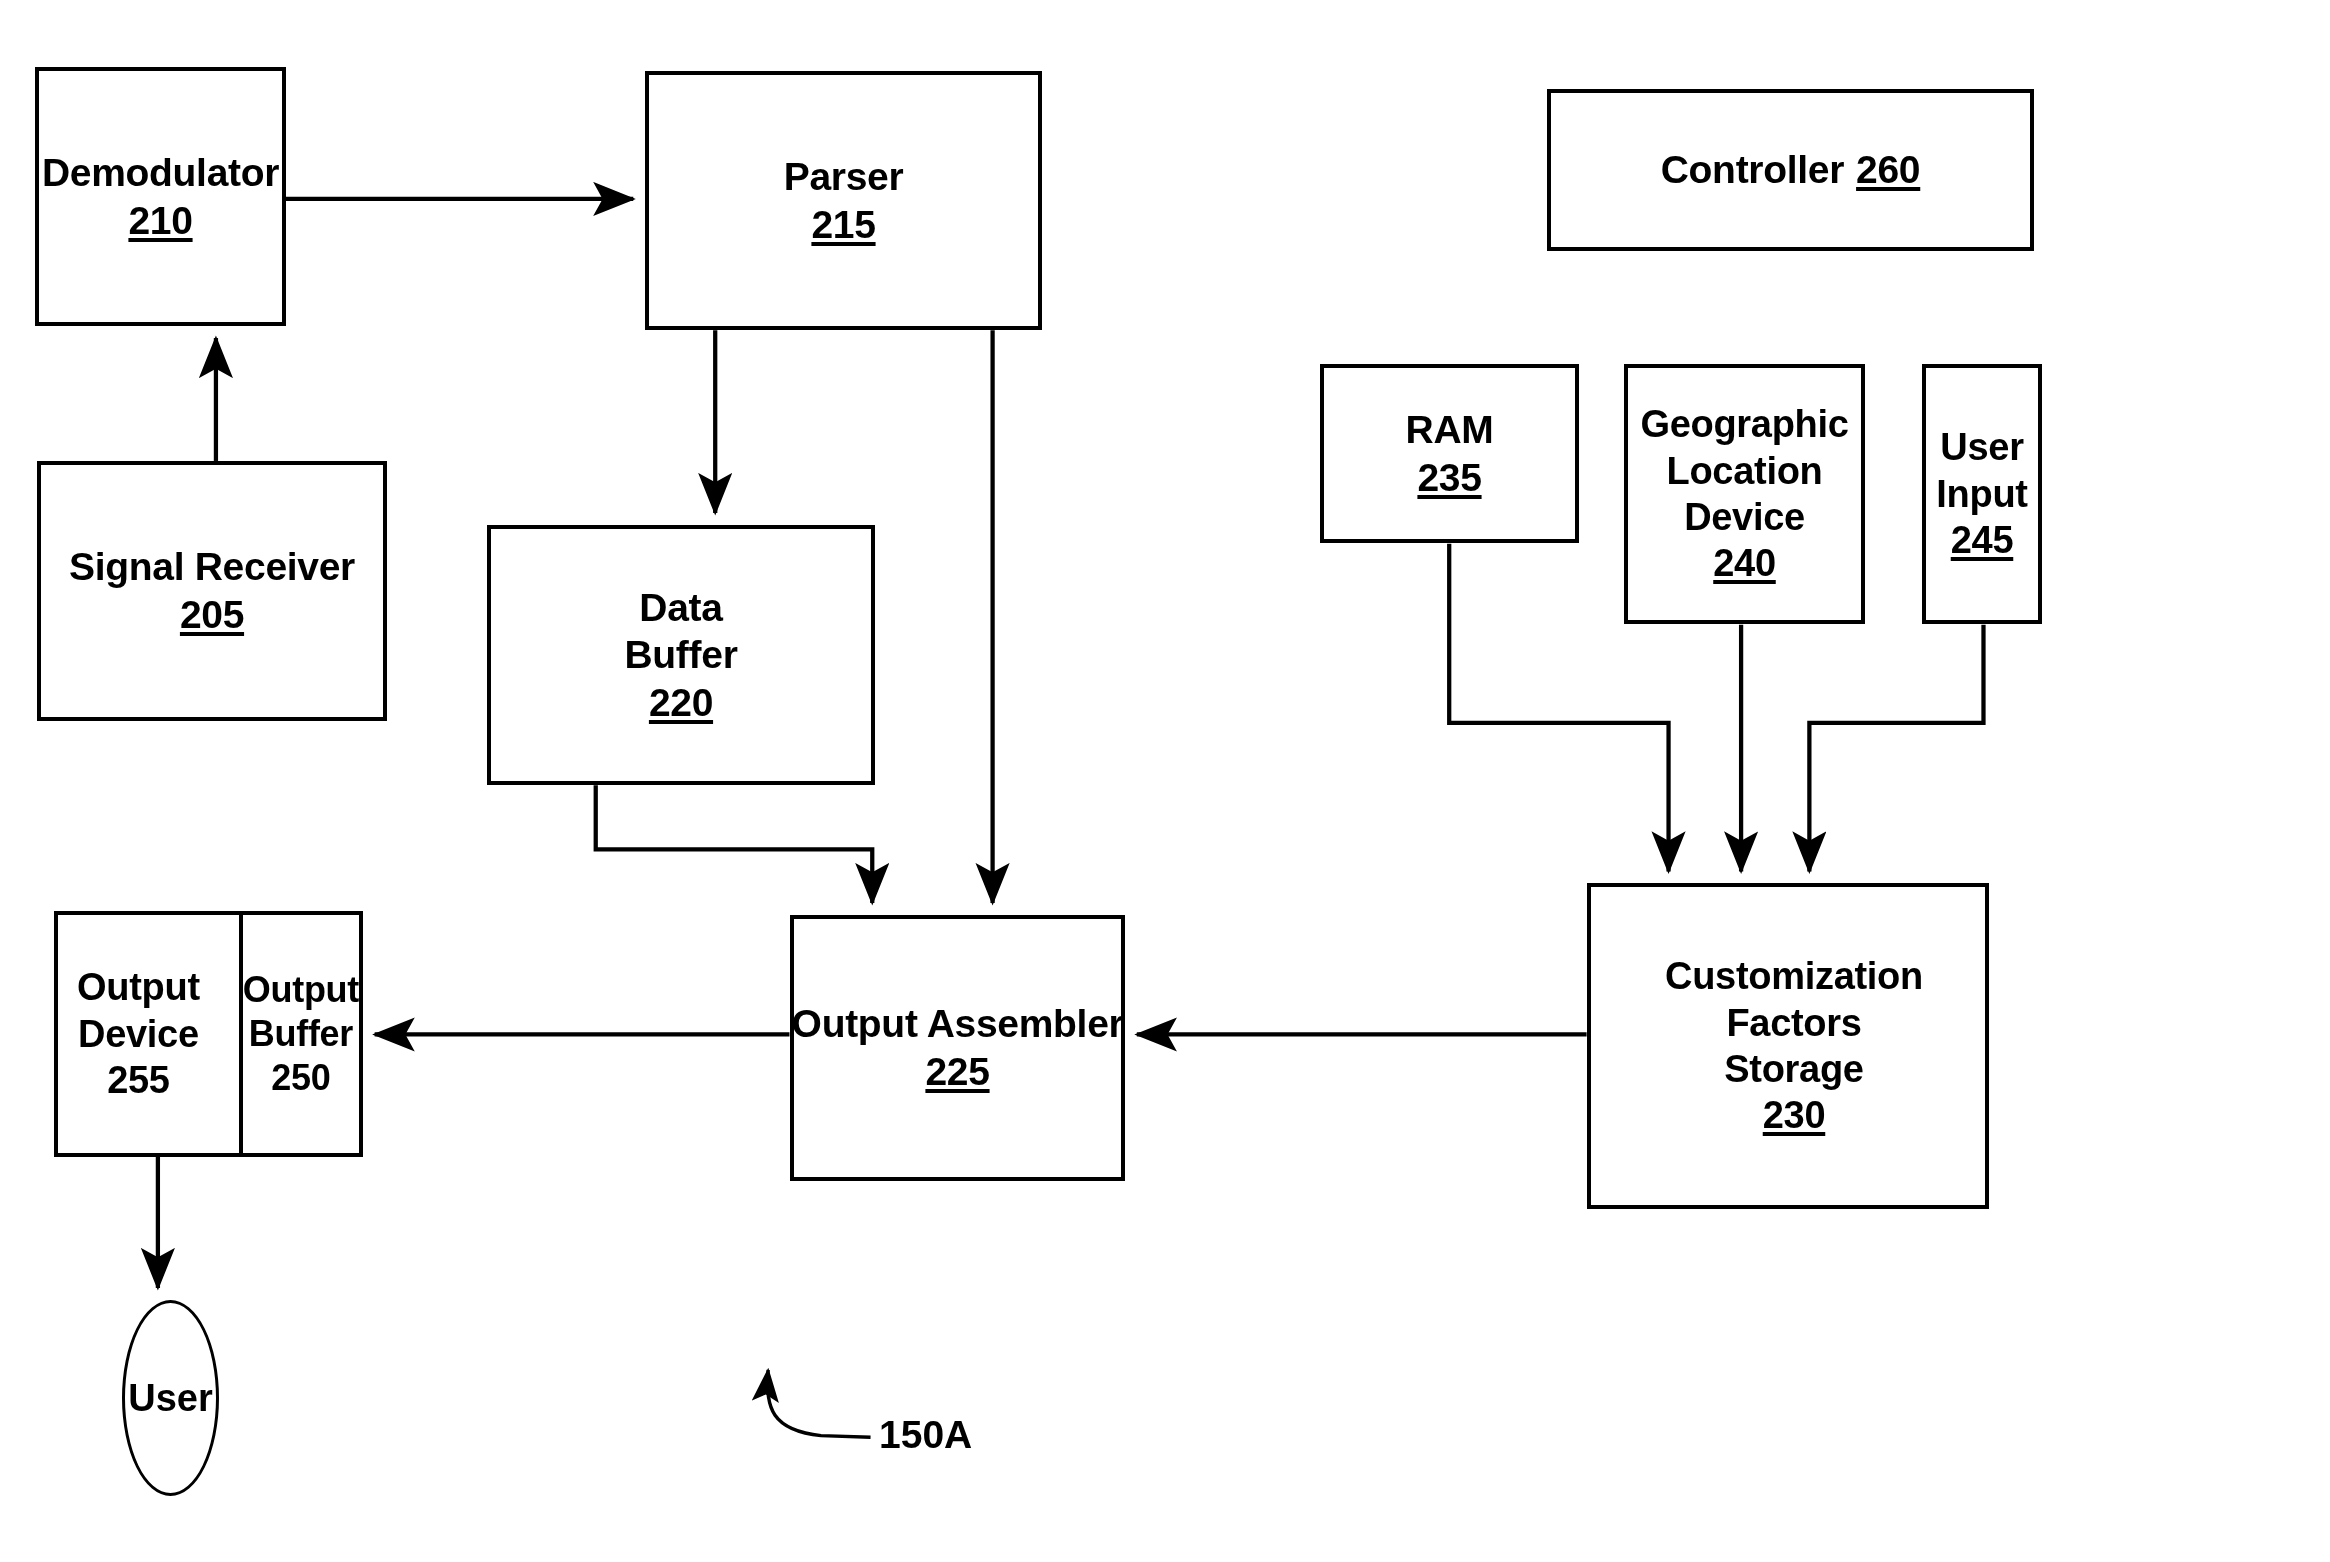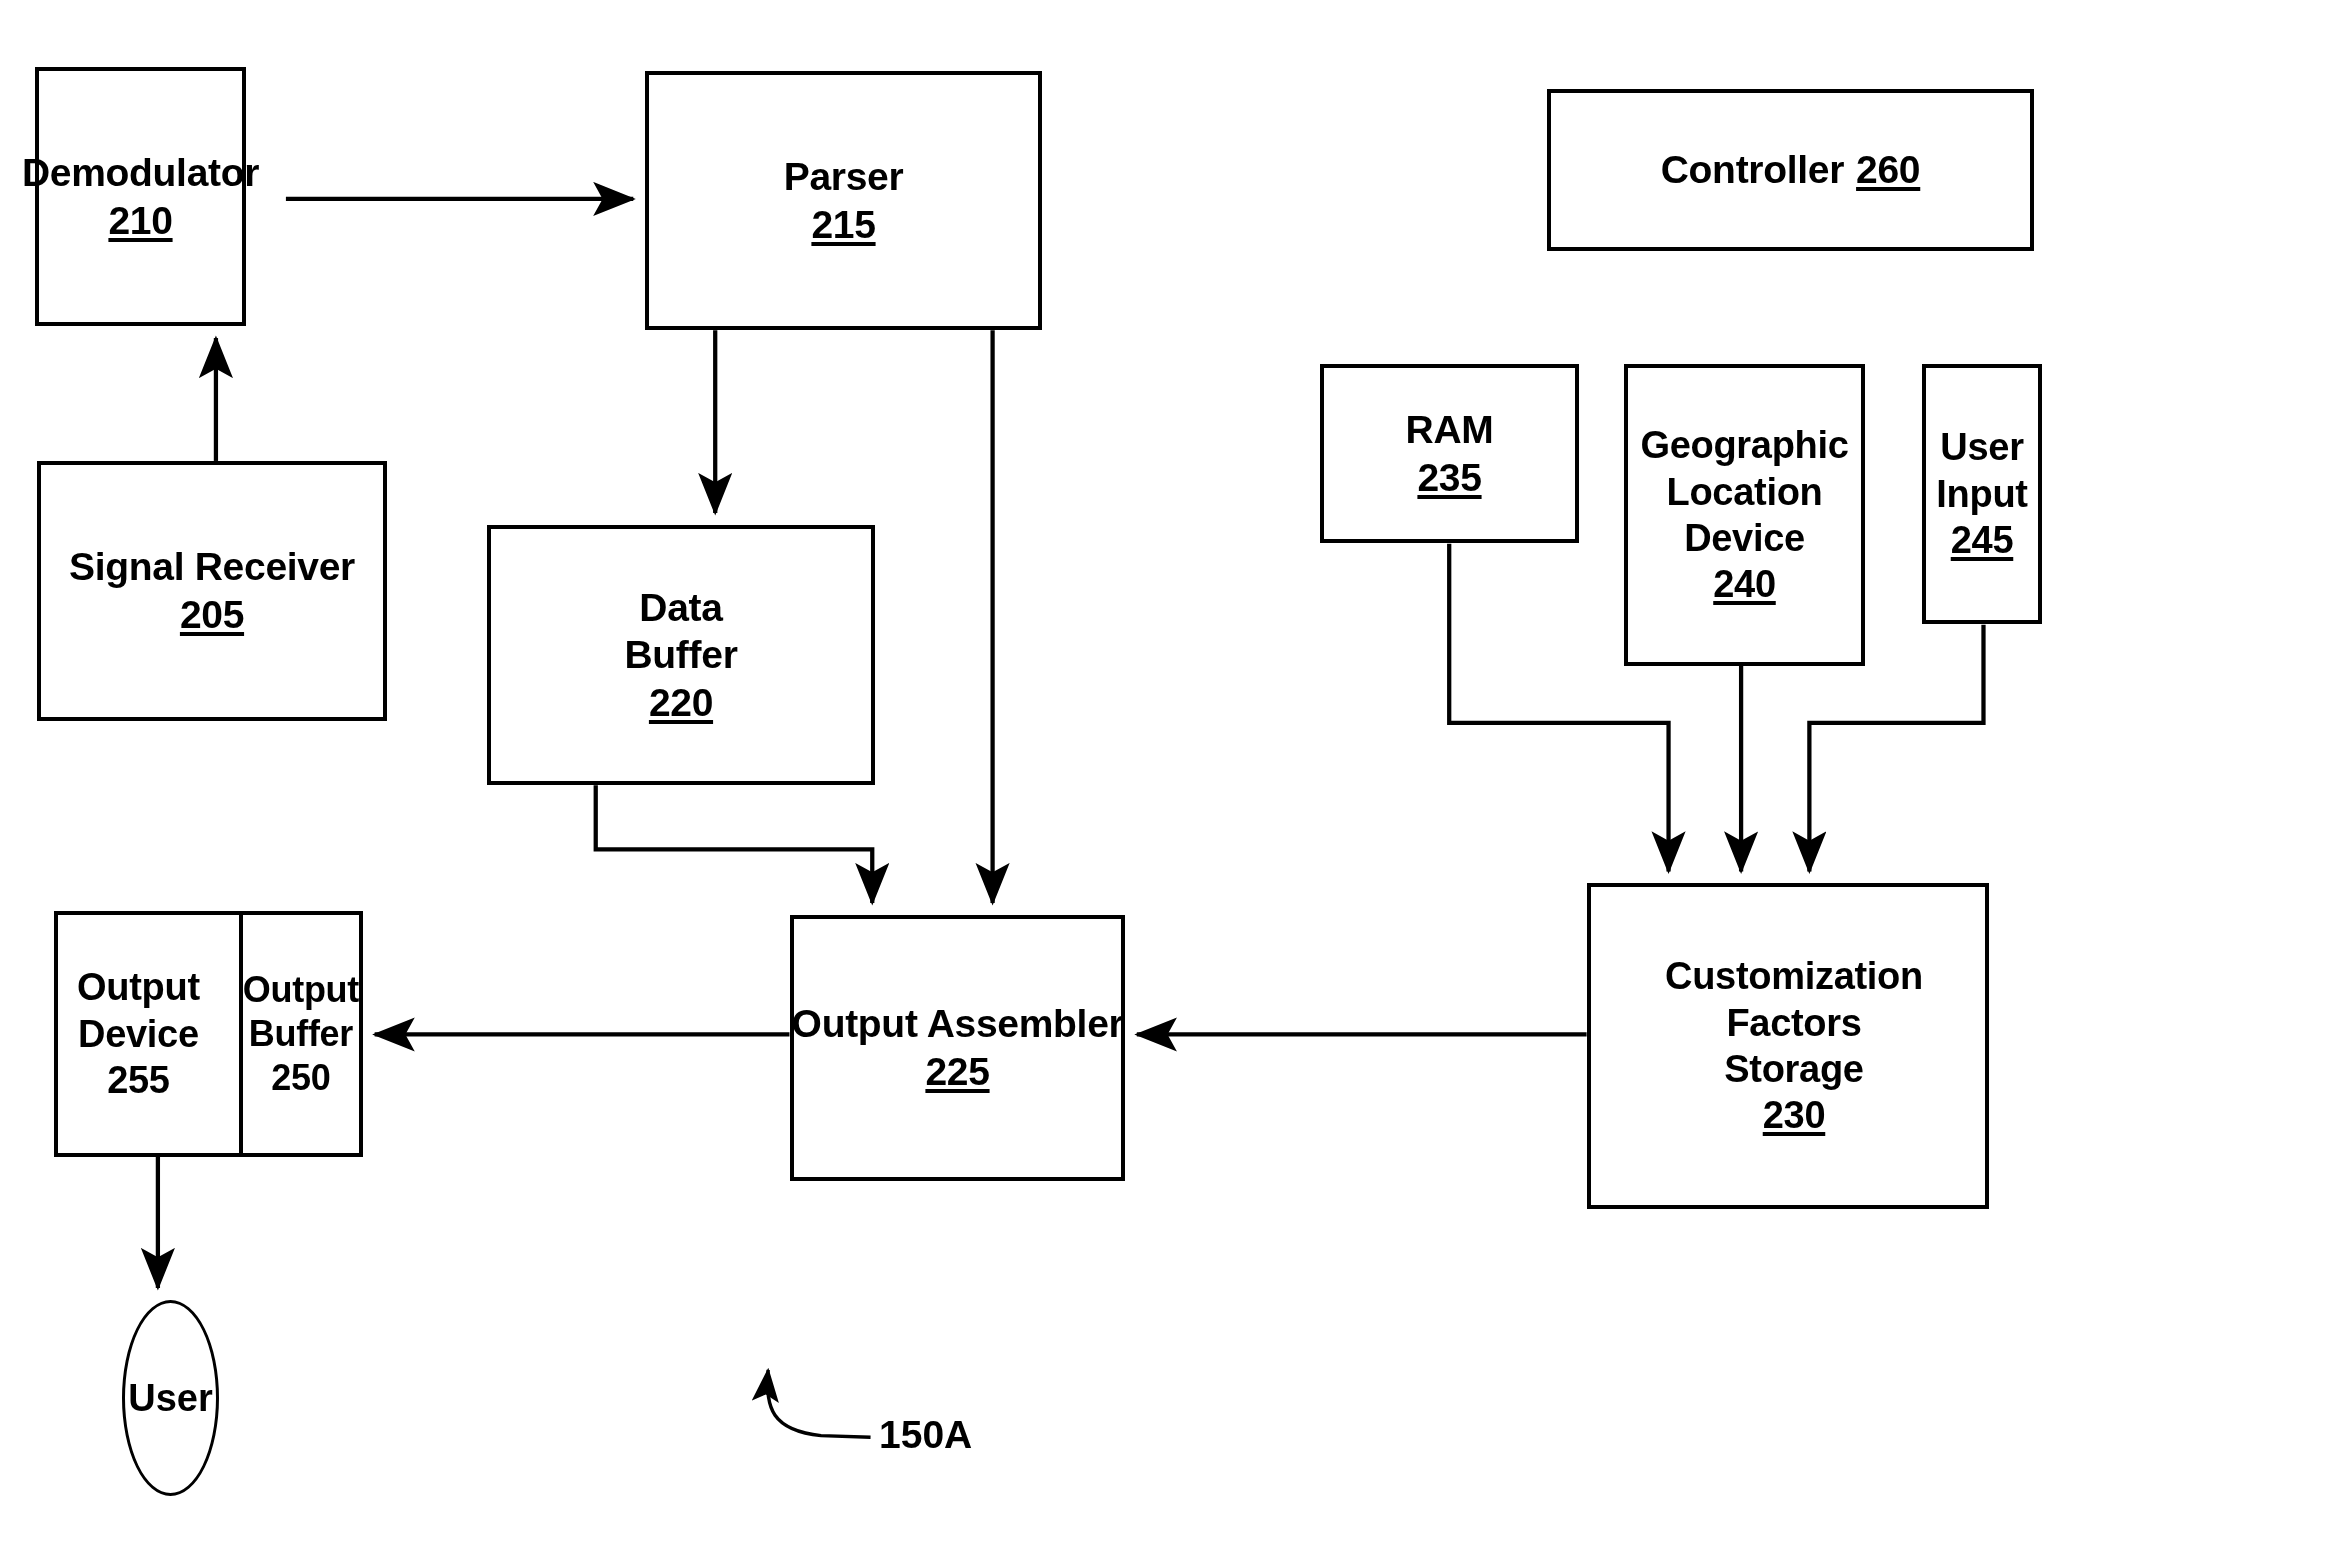--- a/index.html
+++ b/index.html
@@ -133,21 +133,21 @@
       <path d="M 1859 1212 L 1332 1212" marker-end="url(#arrowhead)"></path>
 
       <path d="M 925 1212 L 439 1212" marker-end="url(#arrowhead)"></path>
 
       <path d="M 185 1355 L 185 1509" marker-end="url(#arrowhead)"></path>
 
       <path d="M 1020 1684 L 962 1682 C 905 1676 896 1650 900 1605" stroke-width="4" marker-end="url(#arrowhead)"></path>
     </g>
   </svg>
 
-  <div class="node t46" style="left: 35px; top: 67px; width: 211px; height: 259px;">
+  <div class="node t46" style="left: 35px; top: 67px; width: 251px; height: 259px;">
     <span class="line">Demodulator</span>
     <span class="ref">210</span>
   </div>
 
   <div class="node t46" style="left: 645px; top: 71px; width: 397px; height: 259px;">
     <span class="line">Parser</span>
     <span class="ref">215</span>
   </div>
 
   <div class="node inline-ref t46" style="left: 1547px; top: 73px; width: 487px; height: 162px; margin-top: 16px;">
@@ -164,21 +164,21 @@
     <span class="line">Data</span>
     <span class="line">Buffer</span>
     <span class="ref">220</span>
   </div>
 
   <div class="node t46" style="left: 1320px; top: 364px; width: 259px; height: 179px;">
     <span class="line">RAM</span>
     <span class="ref">235</span>
   </div>
 
-  <div class="node t44" style="left: 1624px; top: 364px; width: 241px; height: 302px;">
+  <div class="node t44" style="left: 1624px; top: 364px; width: 241px; height: 260px;">
     <span class="line">Geographic</span>
     <span class="line">Location</span>
     <span class="line">Device</span>
     <span class="ref">240</span>
   </div>
 
   <div class="node t44" style="left: 1922px; top: 364px; width: 120px; height: 260px;">
     <span class="line">User</span>
     <span class="line">Input</span>
     <span class="ref">245</span>

